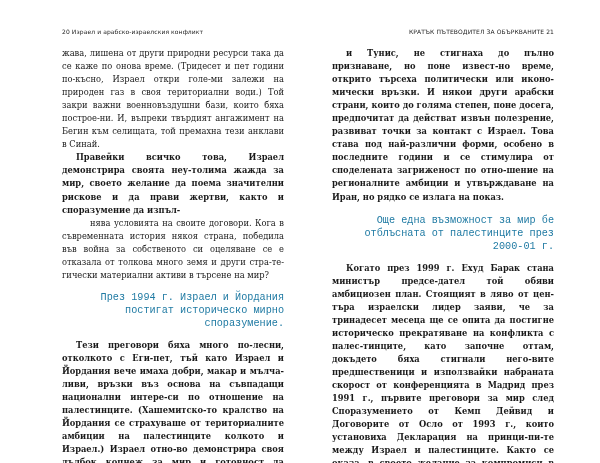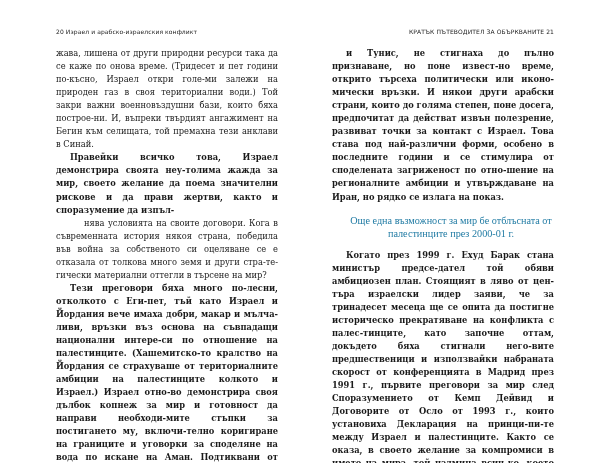--- a/index.html
+++ b/index.html
@@ -1,52 +1,53 @@
 <!DOCTYPE html>
 <html><head>
 <meta charset="utf-8">
 <style>
   html, body { margin:0; padding:0; background:#ffffff; }
   body { width:600px; height:463px; position:relative; overflow:hidden; }
   .page { position:absolute; top:0; height:463px; width:300px; }
-  .page.left { left:10px; }
+  .page.left { left:16px; }
   .page.right { left:300px; }
   .running-head {
     position:absolute; top:28px;
     font-family:"DejaVu Sans", sans-serif; font-size:6px; color:#222;
     letter-spacing:0.1px; white-space:nowrap;
   }
   .left .running-head { left:46px; }
   .right .running-head { right:46px; text-transform:uppercase; }
   .column {
     position:absolute; top:47px; width:222px;
     font-family:"DejaVu Serif", serif; font-size:8.3px; line-height:13.05px;
     color:#1a1a1a; text-align:justify;
   }
   .left .column { left:46px; }
   .right .column { left:32px; }
   .column p { margin:0; text-indent:0; }
   .column p.indent { text-indent:14px;font-weight:bold; }
   .column p.deep-indent { text-indent:28px; }
   .column h2 {
     margin:9px 0 9px 0; padding-left:16px;
-    font-family:Liberation Serif, serif; font-weight:normal;
-    font-size:10.2px; line-height:13px; color:#1f7aa3; text-align:center;
+    font-family:Liberation Mono, monospace; font-weight:normal;
+    font-size:10.2px; line-height:13px; color:#1f7aa3; text-align:right;
   }
   .right .column h2 { margin-top:10px; }
 </style>
 </head>
 <body>
 
 <div class="page left">
   <div class="running-head">20  Израел и арабско-израелския конфликт</div>
   <div class="column">
     <p>жава, лишена от други природни ресурси така да се каже по онова време. (Тридесет и пет години по-късно, Израел откри голе-ми залежи на природен газ в своя териториални води.) Той закри важни военновъздушни бази, които бяха построе-ни. И, въпреки твърдият ангажимент на Бегин към селищата, той премахна тези анклави в Синай.</p>
     <p class="indent">Правейки всичко това, Израел демонстрира своята неу-толима жажда за мир, своето желание да поема значителни рискове и да прави жертви, както и споразумение да изпъл-</p>
-    <p class="deep-indent">нява условията на своите договори. Кога в съвременната история някоя страна, победила във война за собственото си оцеляване се е отказала от толкова много земя и други стра-те-гически материални оттегли в търсене на мир?</p>
+    <p class="deep-indent">нява условията на своите договори. Кога в съвременната история някоя страна, победила във война за собственото си оцеляване се е отказала от толкова много земя и други стра-те-гически материални активи в търсене на мир?</p>
+    <h2>През 1994 г. Израел и Йордания постигат историческо мирно споразумение.</h2>
     <p class="indent">Тези преговори бяха много по-лесни, отколкото с Еги-пет, тъй като Израел и Йордания вече имаха добри, макар и мълча-ливи, връзки въз основа на съвпадащи национални интере-си по отношение на палестинците. (Хашемитско-то кралство на Йордания се страхуваше от териториалните амбиции на палестинците колкото и Израел.) Израел отно-во демонстрира своя дълбок копнеж за мир и готовност да направи необходи-мите стъпки за постигането му, включи-телно коригиране на границите и уговорки за споделяне на вода по искане на Аман. Подтиквани от примерите, първо на Египет, а по-късно</p>
 
   </div>
 </div>
 
 <div class="page right">
   <div class="running-head">Кратък пътеводител за объркваните  21</div>
   <div class="column">
     <p class="indent">и   Тунис, не стигнаха до пълно признаване, но поне извест-но време, открито търсеха политически или иконо-мически връзки. И някои други арабски страни, които до голяма степен, поне досега, предпочитат да действат извън полезрение, развиват точки за контакт с Израел. Това става под най-различни форми, особено в последните години и се стимулира от споделената загриженост по отно-шение на регионалните амбиции и утвърждаване на Иран, но рядко се излага на показ.</p>
     <h2>Още една възможност за мир бе отблъсната от палестинците през 2000-01 г.</h2>

